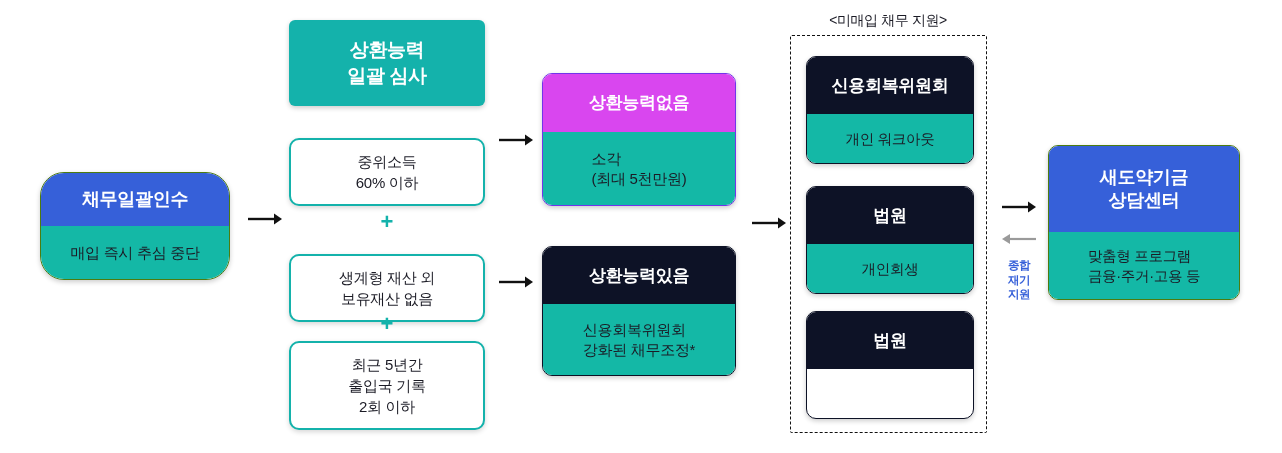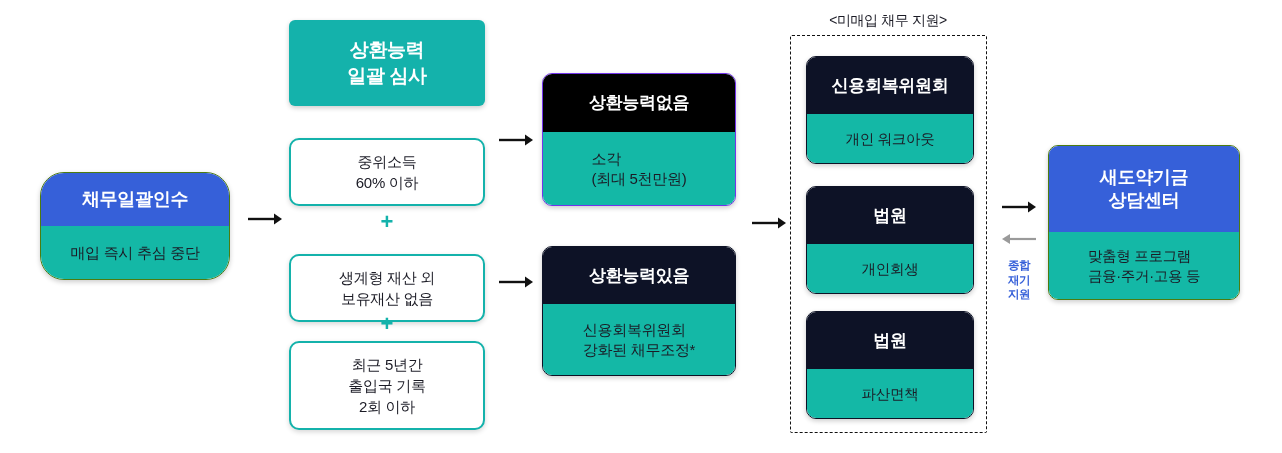--- a/index.html
+++ b/index.html
@@ -40,21 +40,21 @@
     align-items: center;
     justify-content: center;
     color: #1b1b25;
     background: #14b8a6;
     line-height: 1.32;
     letter-spacing: -0.3px;
   }
 
   
   .blue  .head { background: #3660d9; }
-  .purple .head { background: #000000; }
+  .purple .head { background: #d946ef; }
   .dark  .head { background: #0d1226; }
 
   .blue   { border: 1px solid #4d7c0f; }
   .purple { border: 1px solid #7234eb; }
   .dark   { border: 1px solid #0d1226; }
 
   
   .crit {
     position: absolute;
     border: 2px solid #14b2ab;
@@ -229,21 +229,20 @@
     <div class="body" style="height:51px; font-size:14.5px;">개인 워크아웃</div>
   </div>
 
   <div class="card dark" style="left:806px; top:186px; width:168px; height:108px;">
     <div class="head" style="height:57px; font-size:17px;">법원</div>
     <div class="body" style="height:51px; font-size:14.5px;">개인회생</div>
   </div>
 
   <div class="card dark" style="left:806px; top:311px; width:168px; height:108px;">
     <div class="head" style="height:57px; font-size:17px;">법원</div>
-    <div class="body" style="height:51px; font-size:14.5px;">파산면책</div>
   </div>
 
   <div class="arrow" style="left:1002px; top:200px; width:34px;">
     <svg width="34" height="14" viewBox="0 0 34 14">
       <line x1="0" y1="7" x2="26" y2="7" stroke="#111111" stroke-width="2.4"></line>
       <polygon points="26,1.5 34,7 26,12.5" fill="#111111"></polygon>
     </svg>
   </div>
 
   <div class="arrow" style="left:1002px; top:232px; width:34px;">

